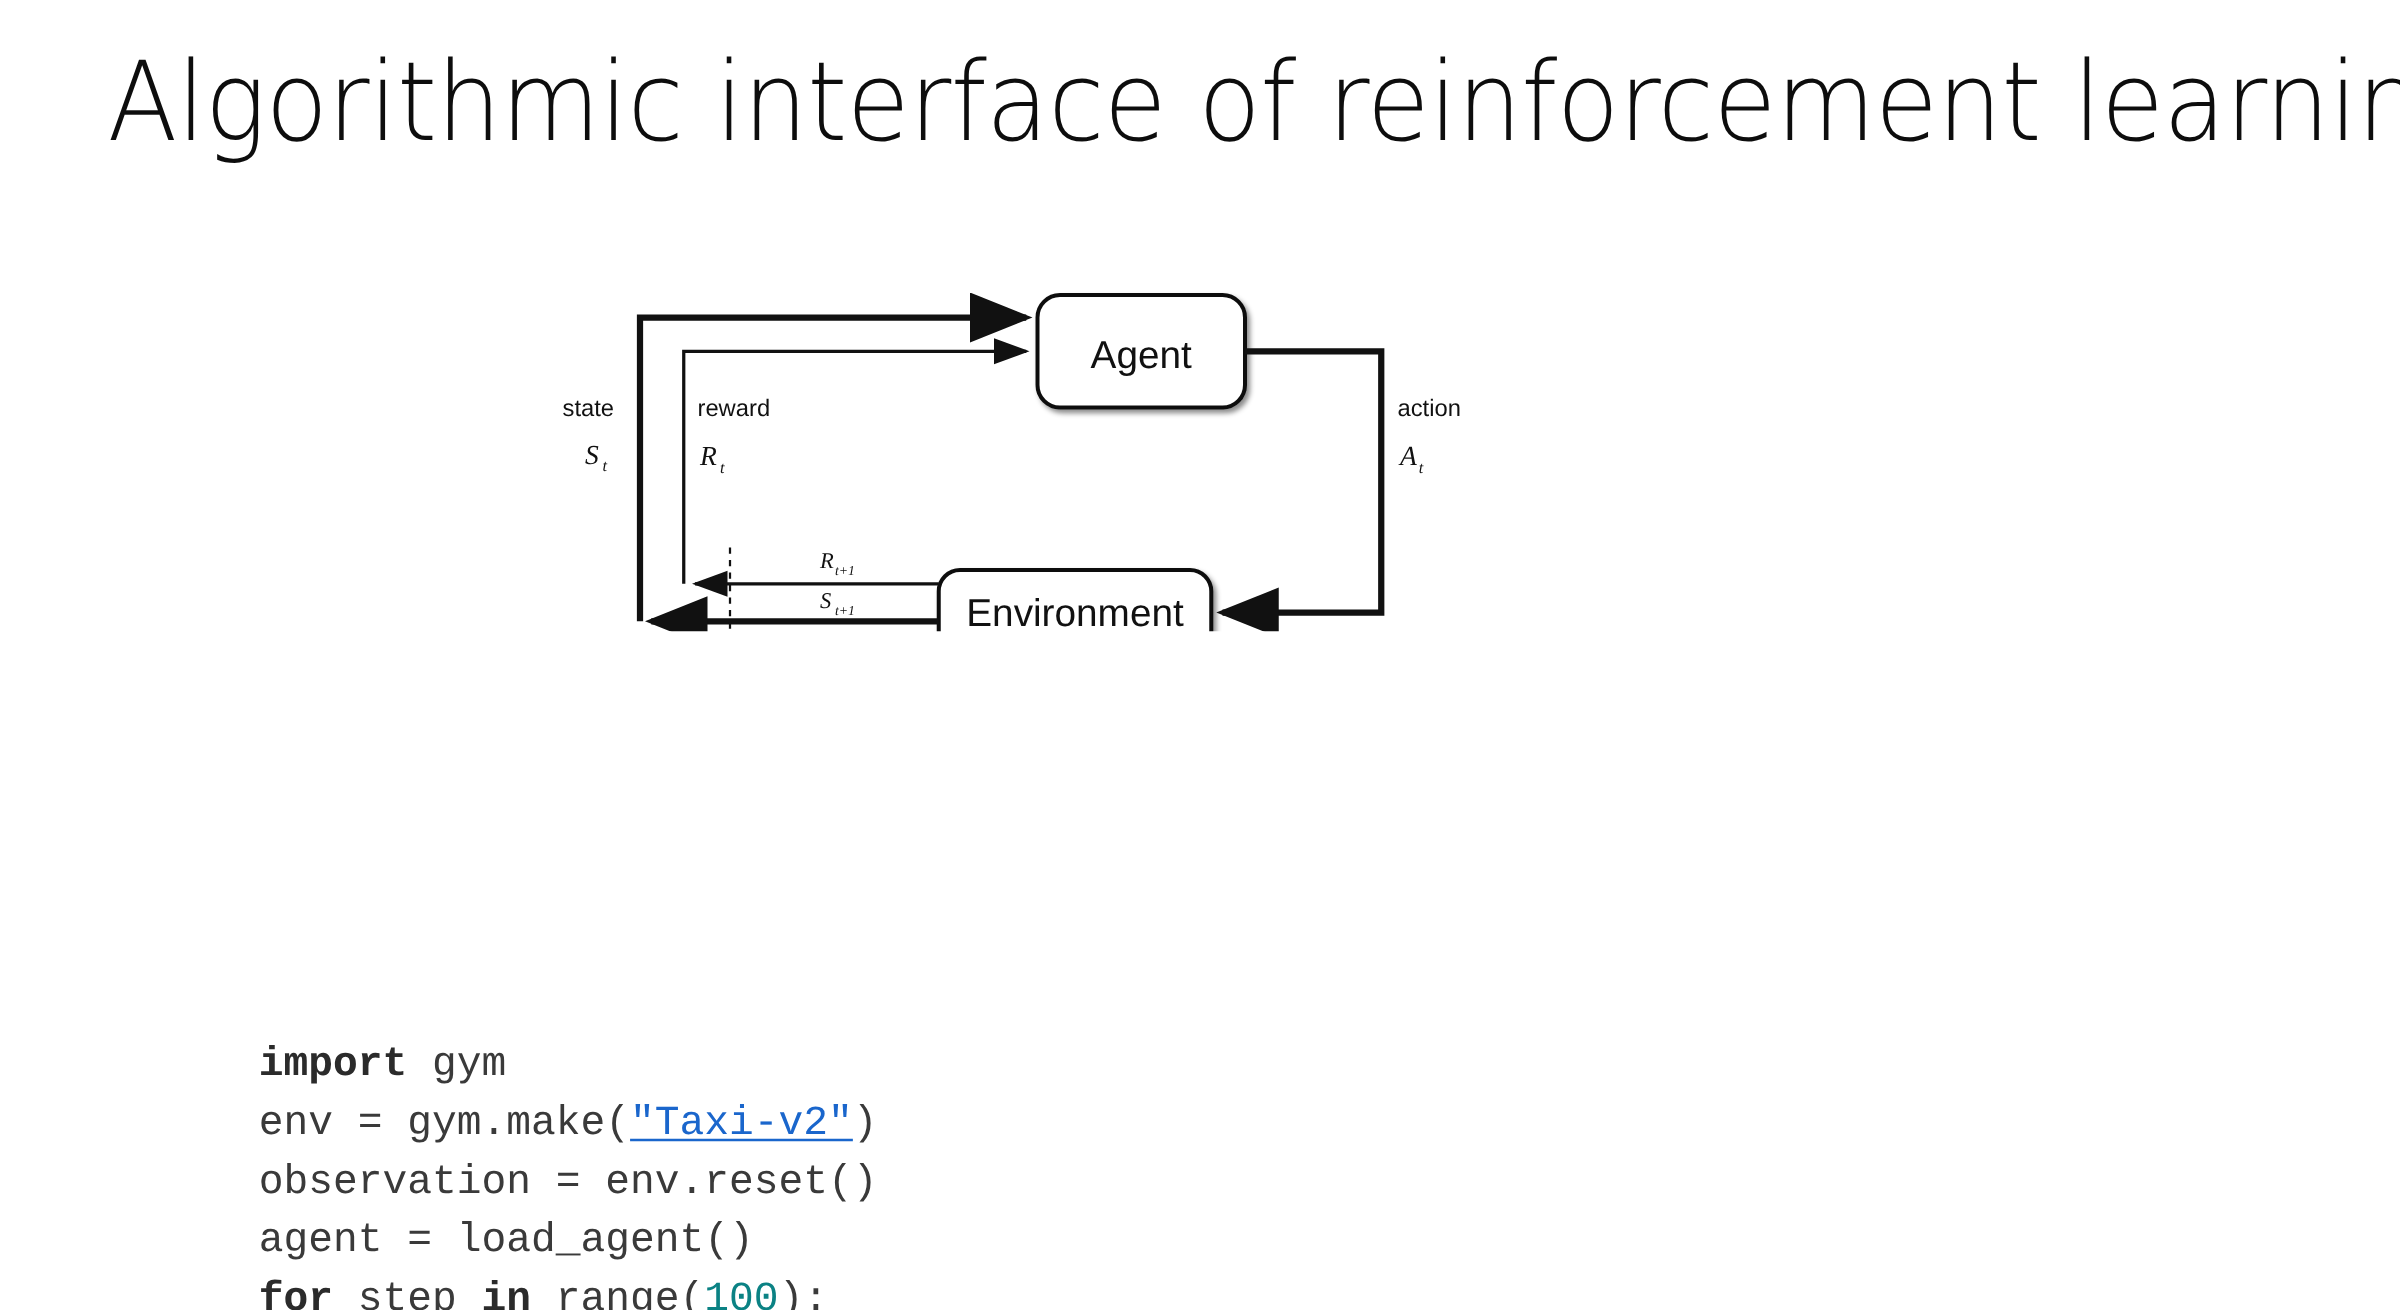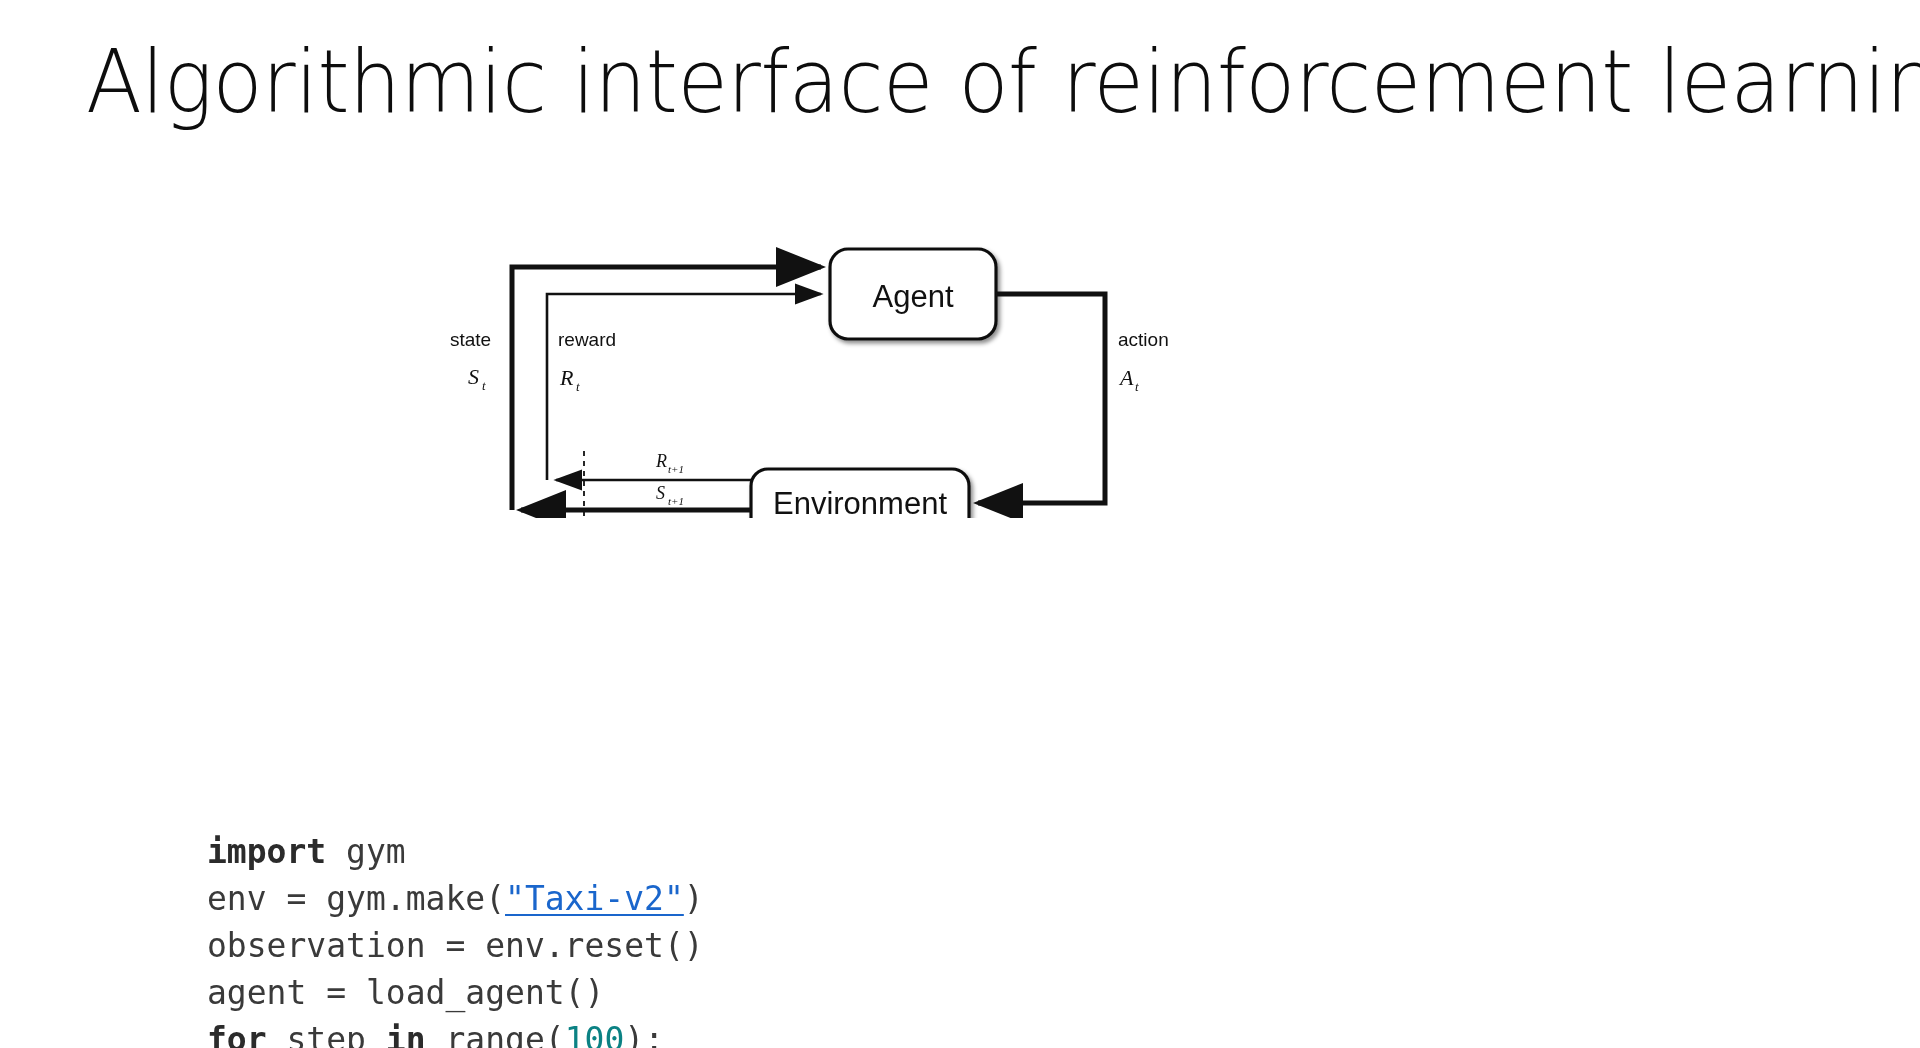--- a/index.html
+++ b/index.html
@@ -37,21 +37,21 @@
     color: #0d0d0d;
     white-space: nowrap;
     transform: scaleX(0.93);
     transform-origin: left top;
   }
 
   
   .diagram-wrap {
     position: absolute;
     left: 380px;
-    top: 218px;
+    top: 205px;
     width: 820px;
     height: 300px;
   }
   .diagram-wrap svg {
     display: block;
     width: 820px;
     height: 300px;
   }
   .box-label {
     font-family: "Liberation Sans", sans-serif;
@@ -93,21 +93,21 @@
     position: absolute;
     left: 207px;
     top: 687px;
     font-family: "DejaVu Sans Mono", "Liberation Mono", monospace;
     font-size: 33px;
     line-height: 47px;
     color: #3a3a3a;
     white-space: pre;
     letter-spacing: 0px;
   }
-  .code-line { display: block; height: 47px; }
+  .code-line { display: block; height: 47px; font-family: Liberation Mono, monospace; }
   .tok-kw   { font-weight: bold; color: #2b2b2b; }
   .tok-str  { color: #1a66cc; text-decoration: underline; text-decoration-thickness: 2px; text-underline-offset: 4px; }
   .tok-num  { color: #0b8284; }
   .tok-plain{ color: #3a3a3a; }
 </style>
 </head>
 <body>
 
 <div class="slide">
 

